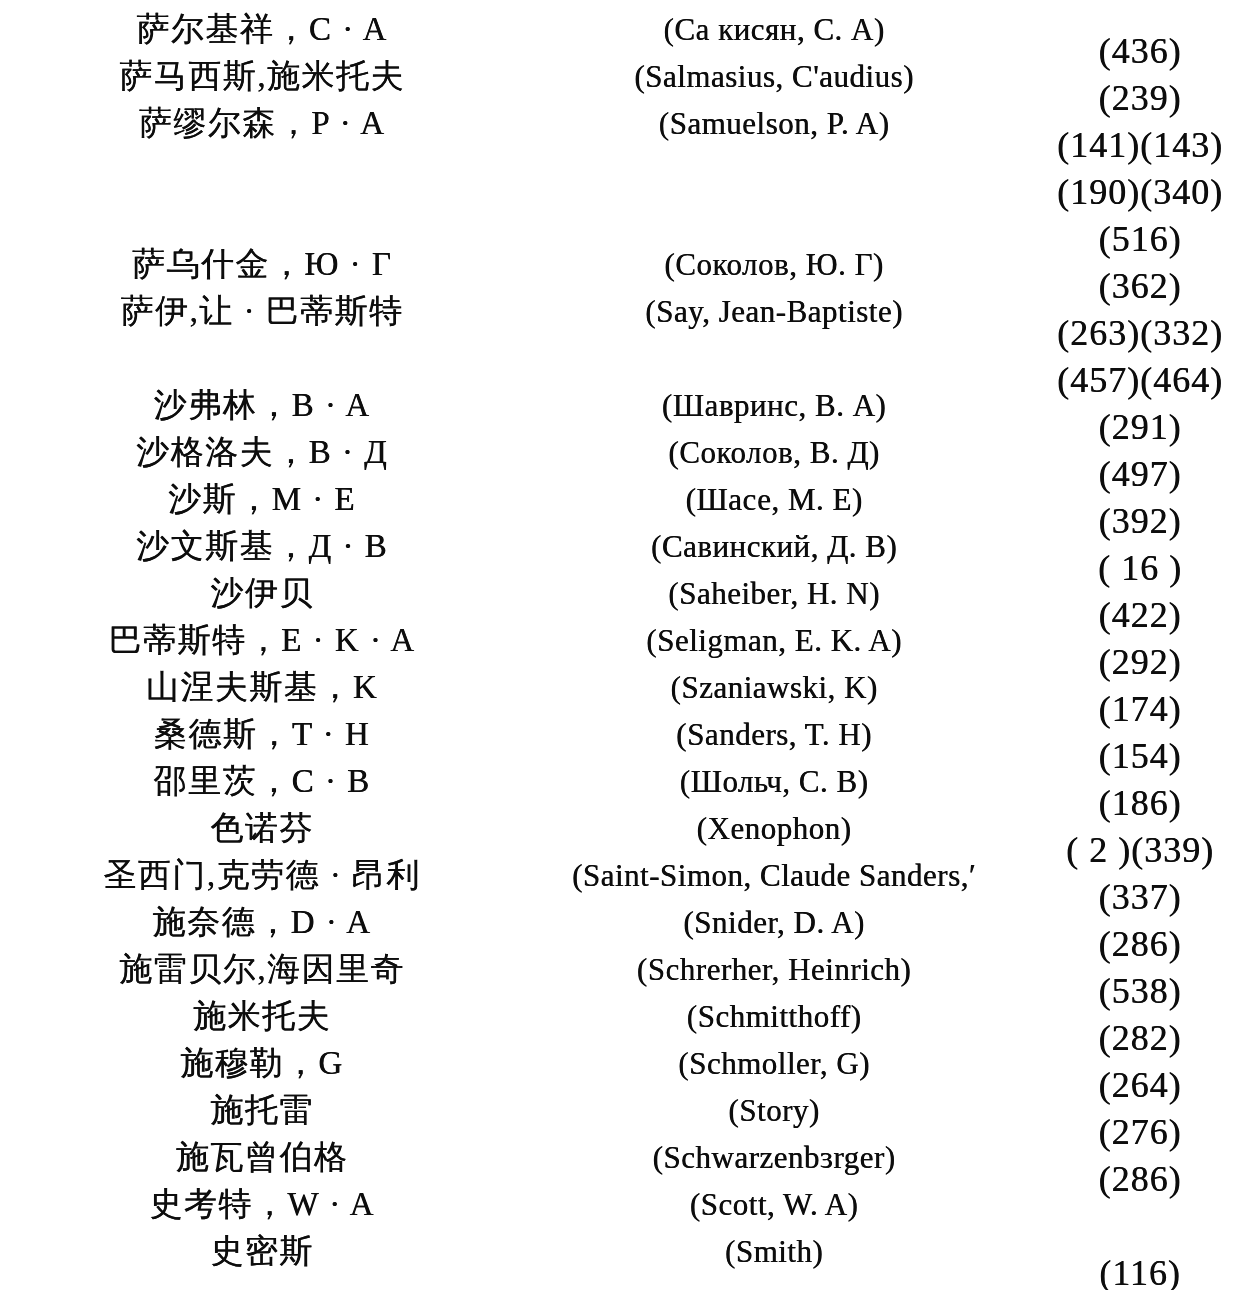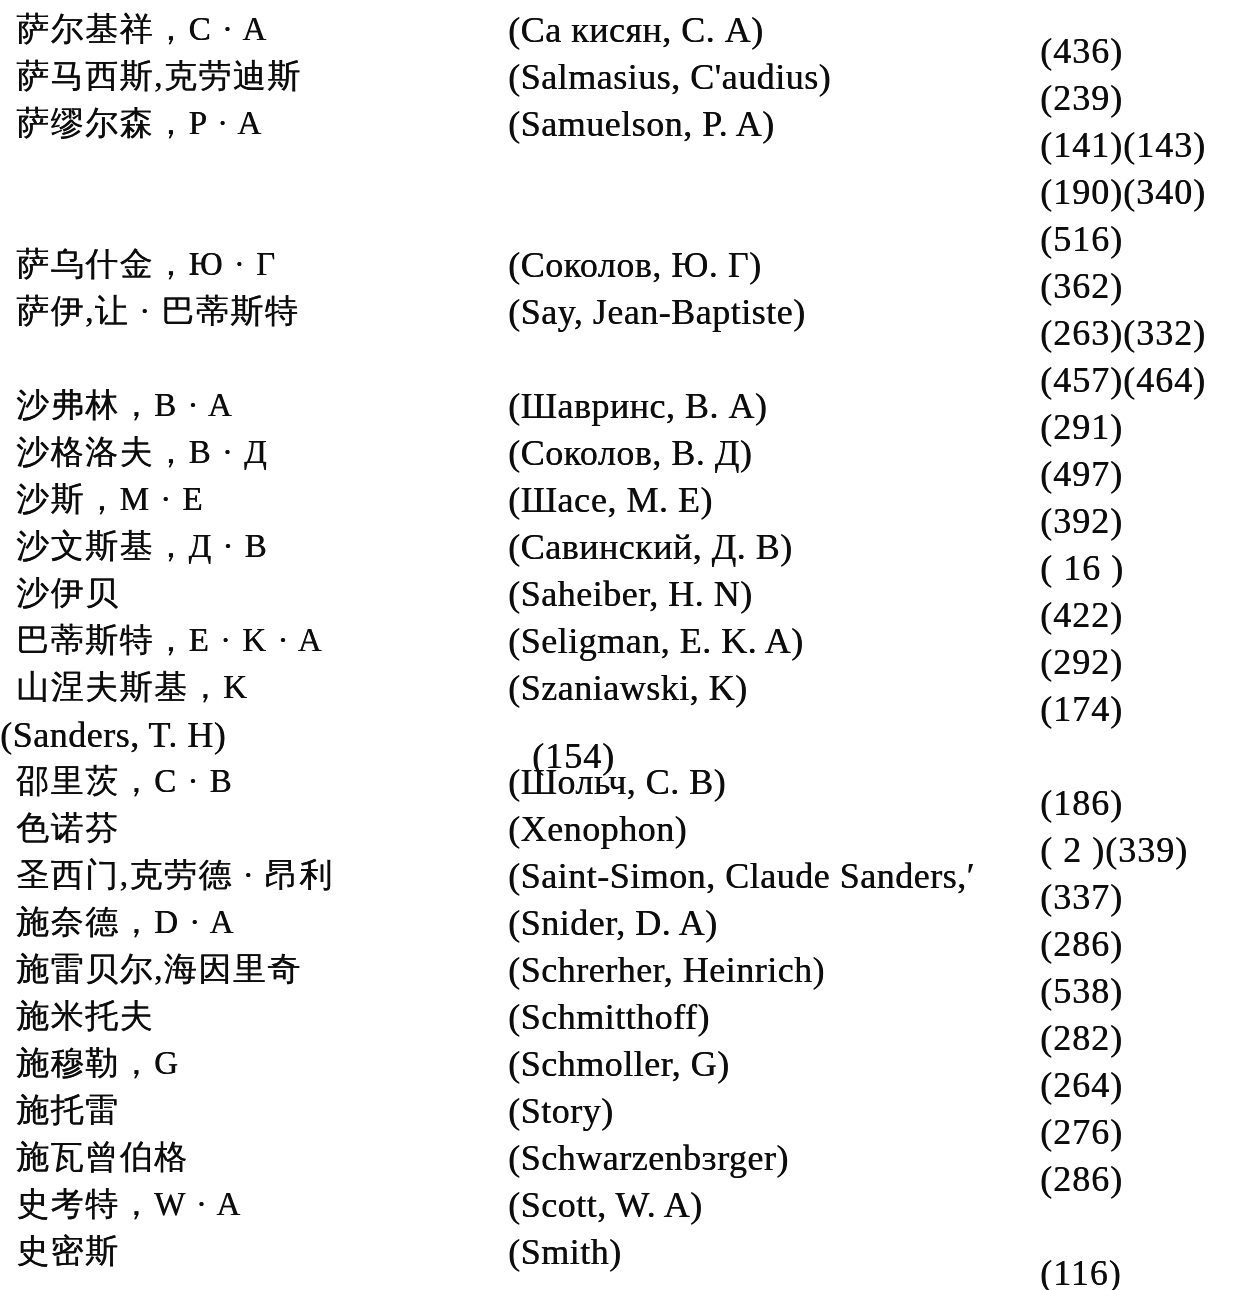--- a/index.html
+++ b/index.html
@@ -24,31 +24,32 @@
   .index-list {
     padding-top: 6px;
   }
   .row {
     display: flex;
     align-items: center;
     height: 47px;
     white-space: nowrap;
     
     text-shadow: 0.45px 0 0 currentColor;
+    text-align: center;
   }
   .col-cn {
     flex: 0 0 492px;
     padding-left: 16px;
     font-size: 33px;
     letter-spacing: 1.5px;
     overflow: visible;
   }
   .col-orig {
     flex: 0 0 532px;
-    font-size: 36px;
+    font-size: 31px;
     letter-spacing: 0.5px;
     overflow: visible;
   }
   .col-pages {
     flex: 1 1 auto;
     font-size: 36px;
     letter-spacing: 1px;
     margin-top: 43px;
   }
 </style>
@@ -56,21 +57,21 @@
 <body>
 
 <div class="page">
   <div class="index-list">
       <div class="row">
         <span class="col-cn">萨尔基祥，C · A</span>
         <span class="col-orig">(Са кисян, С. А)</span>
         <span class="col-pages">(436)</span>
       </div>
       <div class="row">
-        <span class="col-cn">萨马西斯,克劳迪斯</span>
+        <span class="col-cn">萨马西斯,施米托夫</span>
         <span class="col-orig">(Salmasius, C'audius)</span>
         <span class="col-pages">(239)</span>
       </div>
       <div class="row">
         <span class="col-cn">萨缪尔森，P · A</span>
         <span class="col-orig">(Samuelson, P. A)</span>
         <span class="col-pages">(141)(143)</span>
       </div>
       <div class="row">
         <span class="col-cn"></span>
@@ -126,20 +127,21 @@
         <span class="col-cn">巴蒂斯特，E · K · A</span>
         <span class="col-orig">(Seligman, E. K. A)</span>
         <span class="col-pages">(292)</span>
       </div>
       <div class="row">
         <span class="col-cn">山涅夫斯基，K</span>
         <span class="col-orig">(Szaniawski, K)</span>
         <span class="col-pages">(174)</span>
       </div>
       <div class="row">
+        <span class="col-cn">桑德斯，T · H</span>
         <span class="col-orig">(Sanders, T. H)</span>
         <span class="col-pages">(154)</span>
       </div>
       <div class="row">
         <span class="col-cn">邵里茨，C · B</span>
         <span class="col-orig">(Шольч, С. В)</span>
         <span class="col-pages">(186)</span>
       </div>
       <div class="row">
         <span class="col-cn">色诺芬</span>

